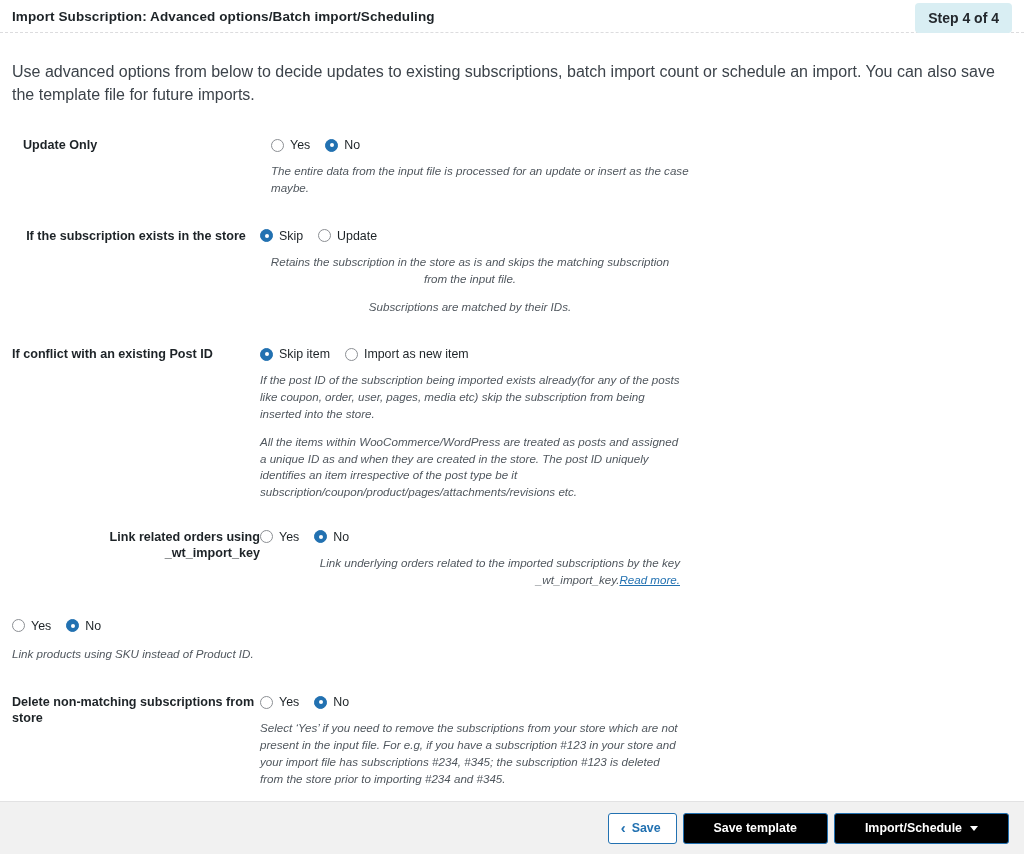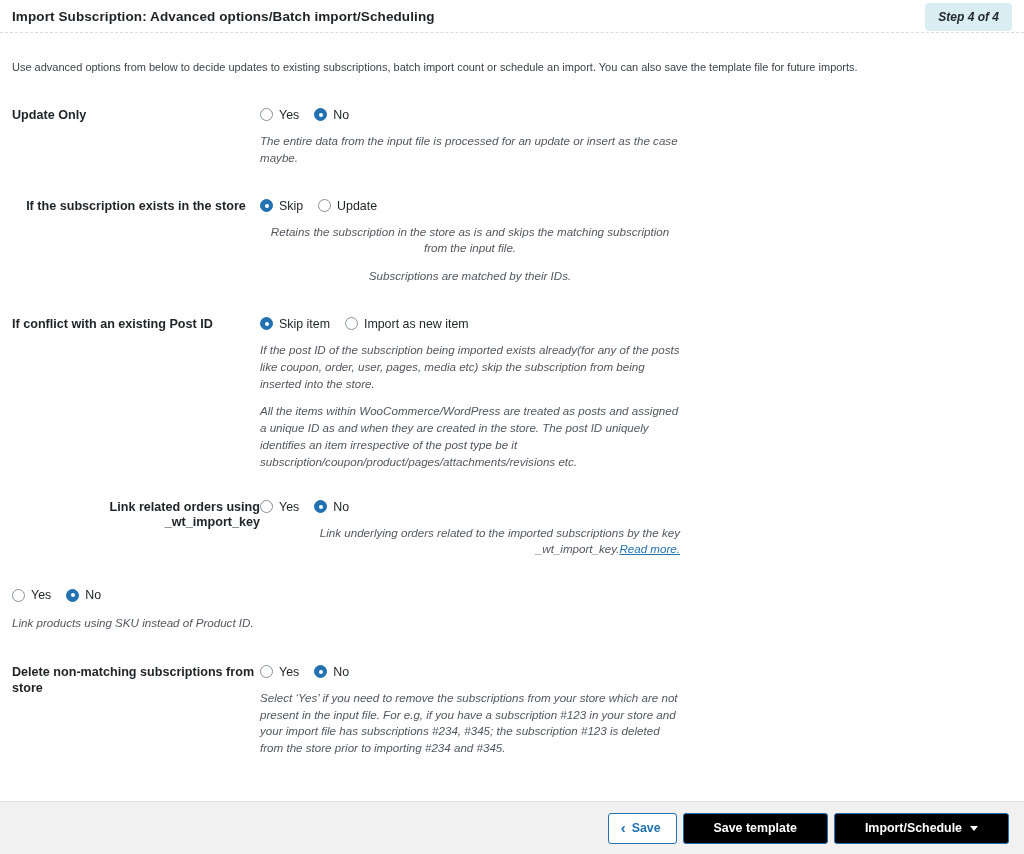--- a/index.html
+++ b/index.html
@@ -32,41 +32,40 @@
   .wizard-title {
     font-size: 13.5px;
     font-weight: bold;
     color: #1d2327;
     letter-spacing: 0.1px;
     white-space: nowrap;
   }
   .step-badge {
     background: #d9eef3;
     color: #23282d;
-    font-size: 12px;
+    font-size: 14px;
     font-weight: bold;
     padding: 7px 13px;
     border-radius: 4px;
     white-space: nowrap;
     position: absolute;
     right: 12px;
     top: 3px;
-    font-style: italic;
   }
 
   
   .wizard-body {
     padding: 0 12px;
     box-sizing: border-box;
     height: 768px;
     overflow: hidden;
     position: relative;
   }
   .intro {
-    font-size: 11px;
+    font-size: 16px;
     color: #3c434a;
     padding-top: 27px;
     line-height: 1.45;
   }
 
   .opt-row {
     display: flex;
     align-items: flex-start;
   }
   .opt-label {
@@ -142,21 +141,21 @@
   }
   .desc b { font-weight: bold; font-style: italic; }
   .desc a {
     color: #2271b1;
     text-decoration: underline;
     font-style: italic;
   }
   .desc.second { margin-top: 11px; }
 
   
-  .row-update-only { margin-top: 30px; }
+  .row-update-only { margin-top: 30px; margin-left: 11px; }
   .row-exists { margin-top: 30px; text-align: center; }
   .row-conflict { margin-top: 30px; }
   .row-link-orders { margin-top: 27px; text-align: right; }
   .row-link-sku { margin-top: 28px; }
   .row-delete { margin-top: 31px; }
 
   
   .wizard-footer {
     position: absolute;
     left: 0;

